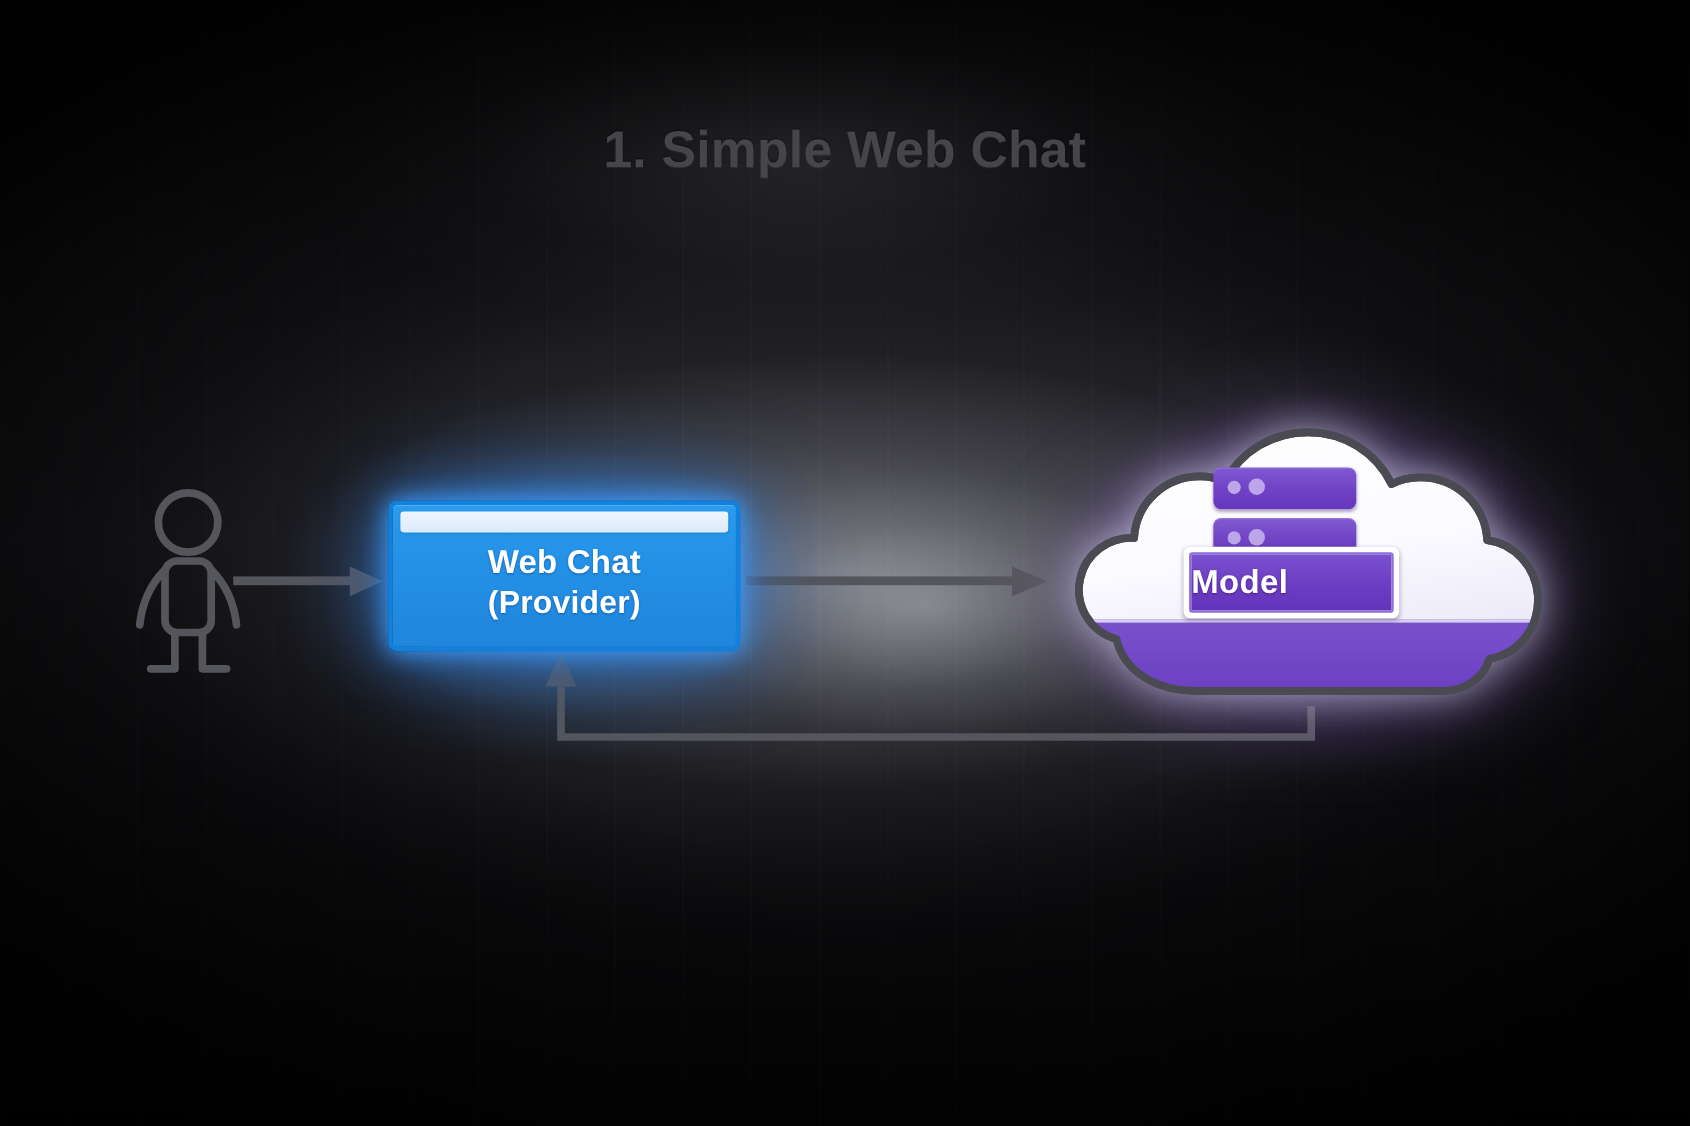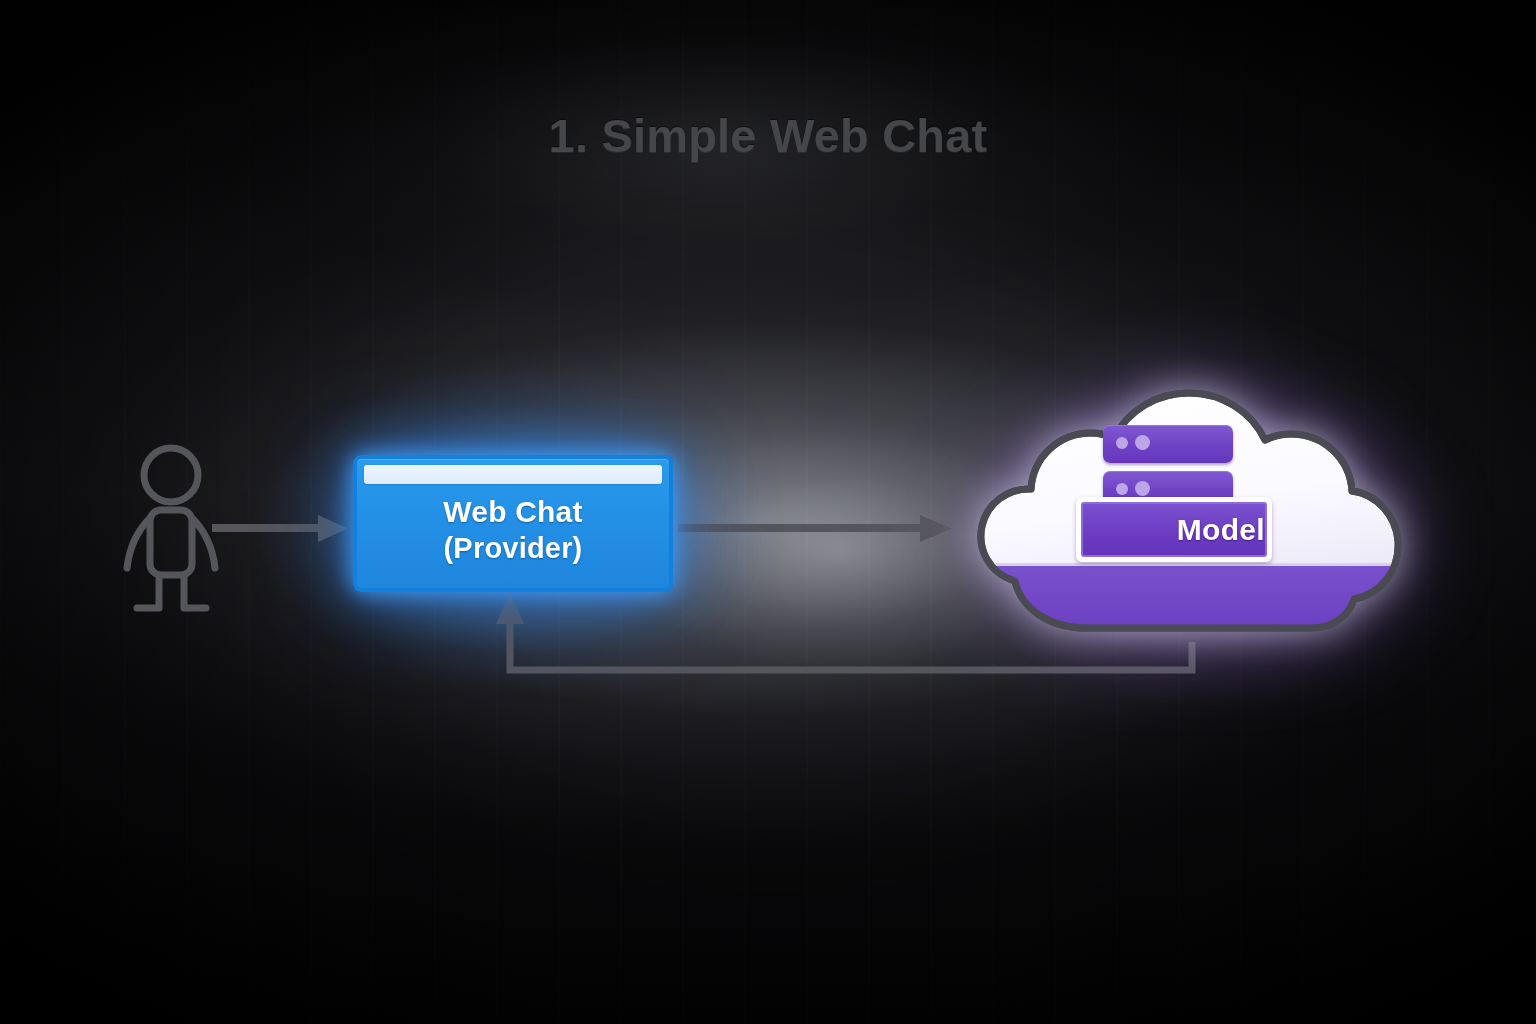--- a/index.html
+++ b/index.html
@@ -170,21 +170,21 @@
     padding: 5px;
   }
   #model-inner {
     width: 100%; height: 100%;
     border-radius: 3px;
     background: linear-gradient(180deg, #7b51cf 0%, #6c3dc3 55%, #6434bb 100%);
     border: 2px solid #8e6ddb;
     box-sizing: border-box;
     display: flex;
     align-items: center;
-    justify-content: flex-end;
+    justify-content: flex-start;
   }
   #model-label {
     font-size: 30px;
     font-weight: 700;
     color: #ffffff;
     text-shadow: 0 1px 2px rgba(35,5,80,0.55);
     letter-spacing: 0.3px;
   }
   #provider-label {
     position: absolute;

